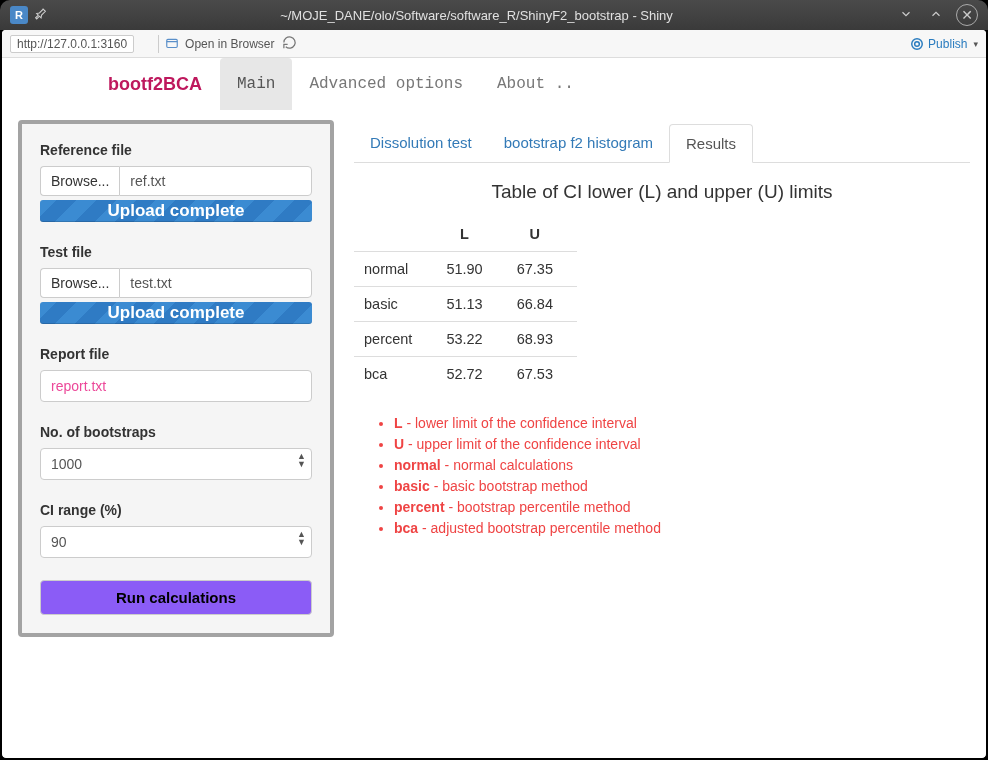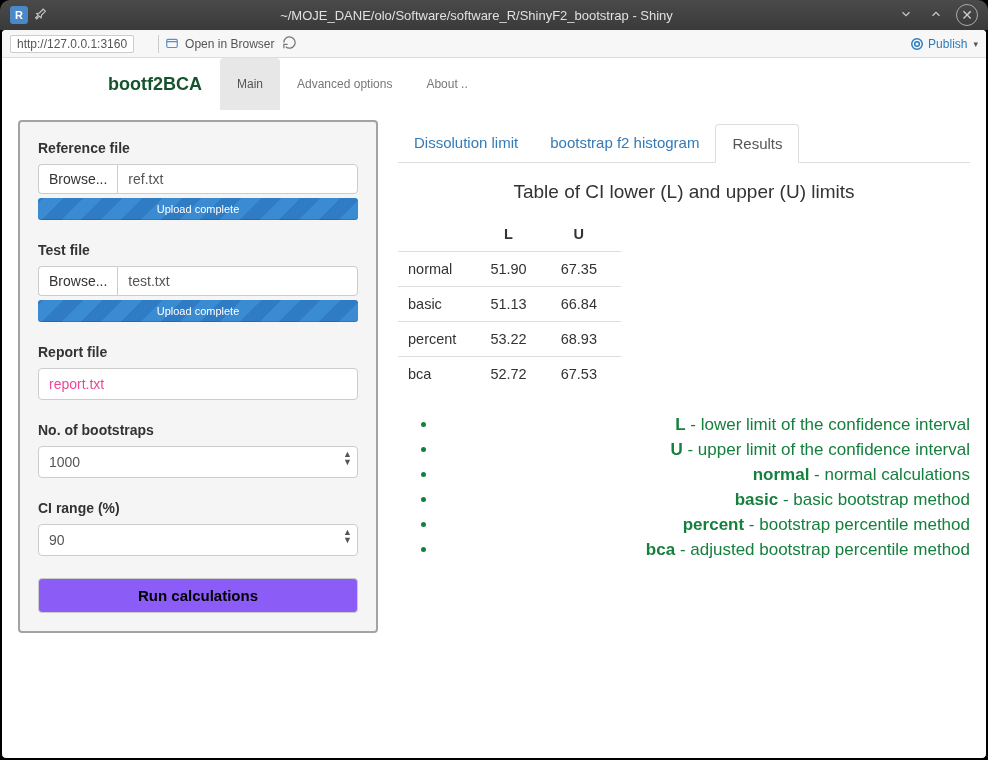--- a/index.html
+++ b/index.html
@@ -31,46 +31,47 @@
   .toolbar .openbrowser svg { width:14px; height:14px; }
   .toolbar .reload { margin-left:8px; cursor:pointer; }
   .toolbar .spacer { flex:1; }
   .toolbar .publish { display:flex; align-items:center; gap:4px; color:#2a7cbf; cursor:pointer; font-size:12px; }
   .toolbar .publish svg { width:14px; height:14px; }
   .toolbar .dd { margin-left:2px; font-size:9px; color:#555; }
 
   .navbar {
     height: 52px; display:flex; align-items:stretch; padding-left: 106px; border-bottom:0;
   }
-  .navbar .brand { font-size:18px; color:#14532d; font-weight:bold; display:flex; align-items:center; padding:0 18px 0 0; }
-  .navbar .navitem { display:flex; align-items:center; padding:0 17px; color:#777; font-size:12px; cursor:pointer; }
+  .navbar .brand { font-size:18px; color:#be185d; font-weight:bold; display:flex; align-items:center; padding:0 18px 0 0; }
+  .navbar .navitem { display:flex; align-items:center; padding:0 17px; color:#777; font-size:16px; cursor:pointer;font-family:Liberation Mono, monospace; }
   .navbar .navitem.active { background:#e7e7e7; color:#555; border-radius:4px 4px 0 0; }
 
   .page { display:flex; padding: 10px 16px 20px 16px; gap: 20px; }
 
   .sidepanel {
-    width: 360px; background:#f5f5f5; border:2px solid #a3a3a3; border-radius:4px;
+    width: 316px; background:#f5f5f5; border:4px solid #a3a3a3; border-radius:4px;
     padding: 18px 18px 18px 18px;
   }
   .sidepanel label.lbl { display:block; font-weight:bold; margin-bottom:8px; color:#333; font-size:14px; }
   .form-group { margin-bottom: 22px; }
 
   .file-row { display:flex; }
   .file-row .browse {
     border:1px solid #ccc; border-right:none; background:#fff; padding:6px 10px; border-radius:4px 0 0 4px;
     font-size:14px; cursor:pointer;
   }
   .file-row .fname {
     flex:1; border:1px solid #ccc; background:#fff; padding:6px 10px; border-radius:0 4px 4px 0; color:#555;
   }
   .progress {
     margin-top:4px; height:22px; border-radius:3px; overflow:hidden;
     background: repeating-linear-gradient(-45deg,#3b8bd2 0 14px,#2f7bc4 14px 28px);
-    display:flex; align-items:center; justify-content:center; color:#fff; font-size:11px;
+    display:flex; align-items:center; justify-content:center; color:#fff; font-size:17px;
     box-shadow: inset 0 -1px 0 rgba(0,0,0,.15);
+    font-weight: bold;
   }
 
   .textin {
     width:100%; border:1px solid #ccc; border-radius:4px; padding:7px 10px; font-size:14px; color:#ec4899; background:#fff;
   }
   .numin-wrap { position:relative; }
   .numin {
     width:100%; border:1px solid #ccc; border-radius:4px; padding:7px 24px 7px 10px; font-size:14px; color:#555; background:#fff;
   }
   .numin-arrows { position:absolute; right:6px; top:4px; display:flex; flex-direction:column; line-height:8px; font-size:9px; color:#555; }
@@ -98,21 +99,21 @@
     padding:9px 24px 9px 10px; text-align:left; border-top:1px solid #ddd; font-size:14.5px;
   }
   table.results thead th { border-top:none; font-weight:bold; }
   table.results thead th:first-child { width:80px; }
   table.results tbody td:nth-child(2),
   table.results tbody td:nth-child(3),
   table.results thead th:nth-child(2),
   table.results thead th:nth-child(3) { text-align:center; }
 
   ul.legend { margin-top:24px; padding-left:40px; }
-  ul.legend li { font-size:17px; margin-bottom:5px; color:#15803d;text-align:right; }
+  ul.legend li { font-size:14px; margin-bottom:5px; color:#ef4444; }
   ul.legend li b { font-weight:bold; }
 </style>
 </head>
 <body>
 
 <div class="window">
   <div class="titlebar">
     <div class="tb-icon">R</div>
     <div class="pin">
       <svg width="13" height="13" viewBox="0 0 24 24" fill="none" stroke="#ccc" stroke-width="2">
@@ -220,21 +221,21 @@
               <span>▼</span>
             </div>
           </div>
         </div>
 
         <button class="runbtn">Run calculations</button>
       </div>
 
       <div class="mainpanel">
         <div class="tabs">
-          <div class="tab">Dissolution limit</div>
+          <div class="tab">Dissolution test</div>
           <div class="tab">bootstrap f2 histogram</div>
           <div class="tab active">Results</div>
         </div>
 
         <div class="section-title">Table of CI lower (L) and upper (U) limits</div>
 
         <table class="results">
           <thead>
             <tr>
               <th></th>

